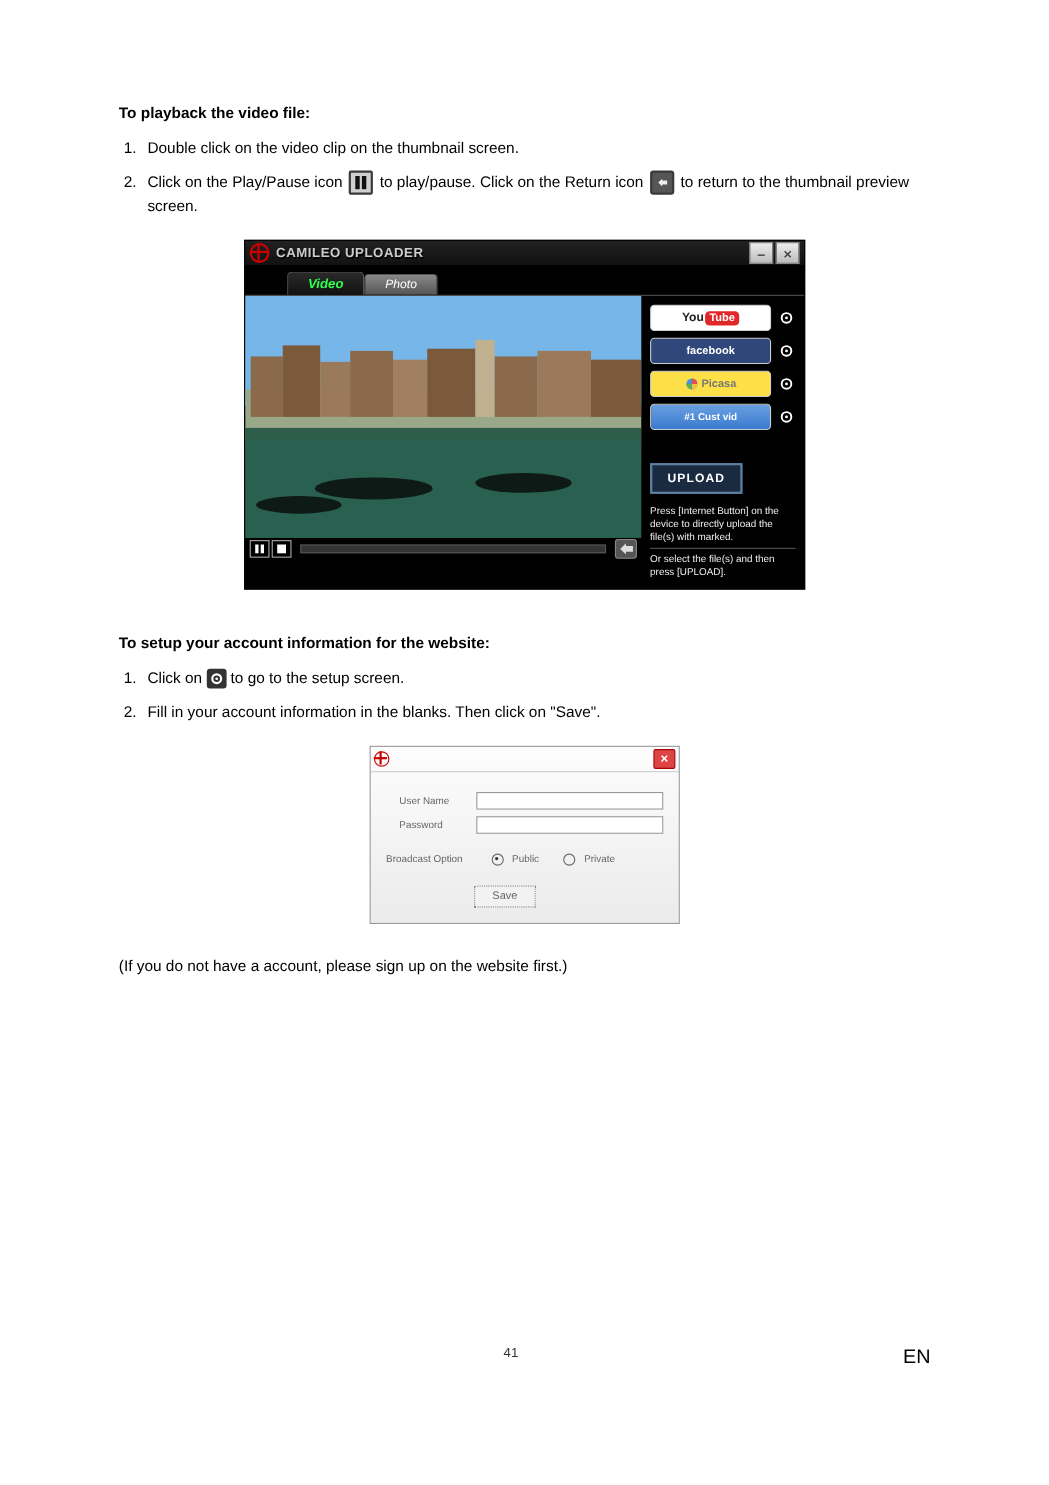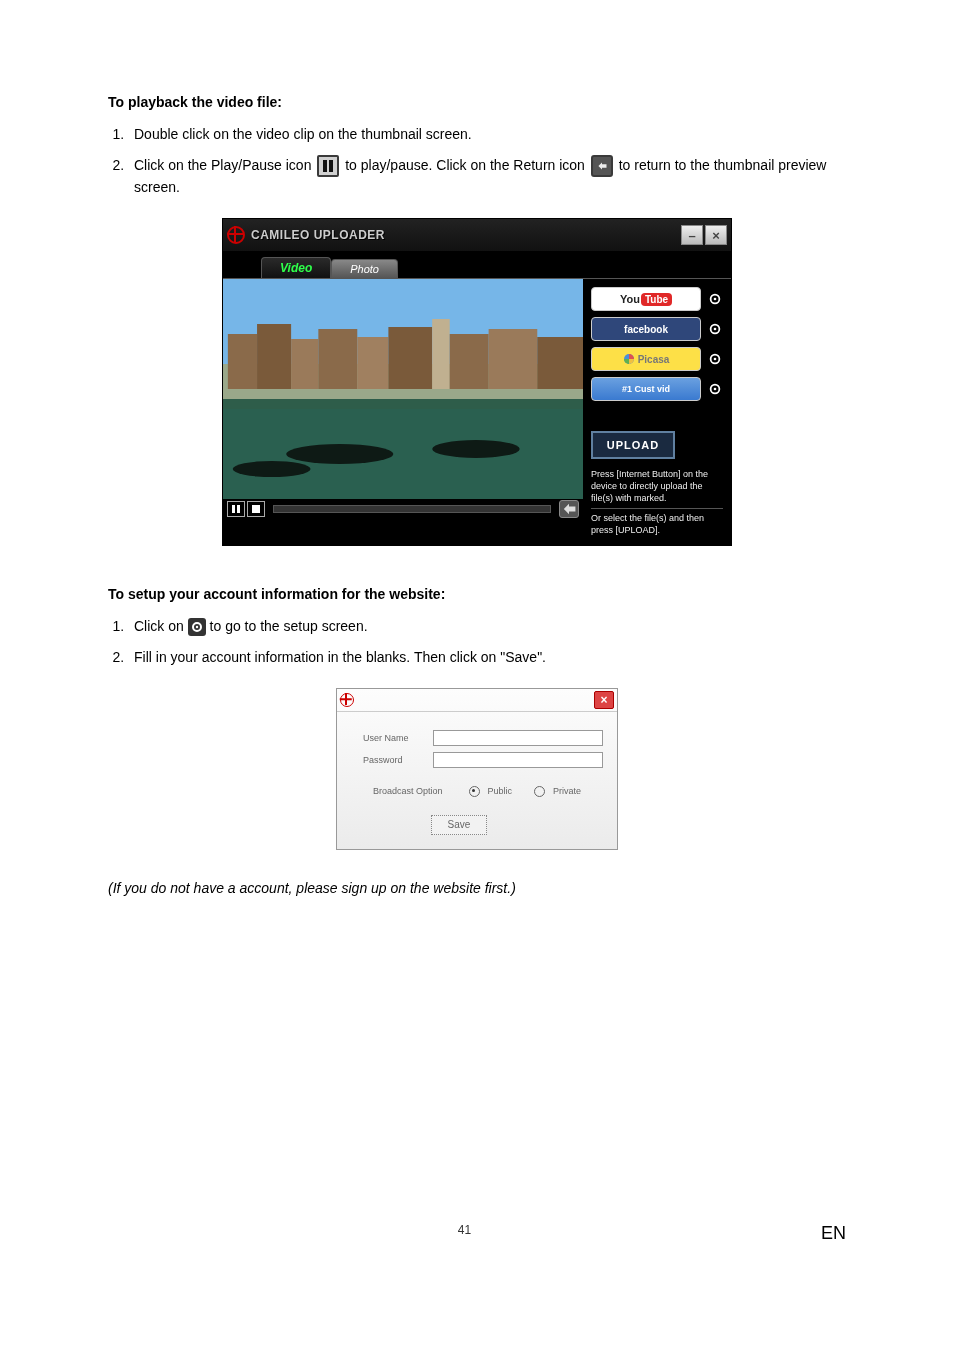--- a/index.html
+++ b/index.html
@@ -72,21 +72,21 @@
   .uploader {
     width: 508px;
     margin: 12px auto 40px auto;
     background: #000;
     border: 1px solid #000;
     font-size: 11px;
   }
   .titlebar {
     background: linear-gradient(#222,#111);
     color: #fff;
-    height: 32px;
+    height: 22px;
     display: flex;
     align-items: center;
     padding: 0 4px;
   }
   .titlebar-icon {
     width: 14px; height: 14px;
     border: 2px solid #c00;
     border-radius: 50%;
     margin-right: 6px;
     position: relative;
@@ -294,37 +294,36 @@
     height: 14px;
     border: 1px solid #999;
     background: #fff;
   }
   .acct-opts {
     margin-top: 18px;
     display: flex;
     align-items: center;
     gap: 8px;
     font-size: 9px;
-    justify-content: center;
   }
   .radio {
     width: 9px; height: 9px; border: 1px solid #666; border-radius: 50%;
     display:inline-block; position: relative;
   }
   .radio.sel::after{content:"";position:absolute;left:2px;top:2px;width:3px;height:3px;border-radius:50%;background:#333;}
   .acct-save {
     margin: 18px 0 0 80px;
     width: 54px; height: 18px;
     border: 1px dotted #888;
     font-size: 10px;
     display:flex;align-items:center;justify-content:center;
     background: #f2f2f2;
   }
 
-  .footnote { margin-top: 18px; font-style: italic; }
+  .footnote { margin-top: 18px; }
   .footer {
     position: absolute;
     bottom: 36px;
     left: 0; right: 0;
     display: flex;
     font-size: 13px;
     padding: 0 108px;
   }
   .footer .pg { flex:1; text-align:center; color:#333; font-size:12px;}
   .footer .lang { font-size: 18px; }

